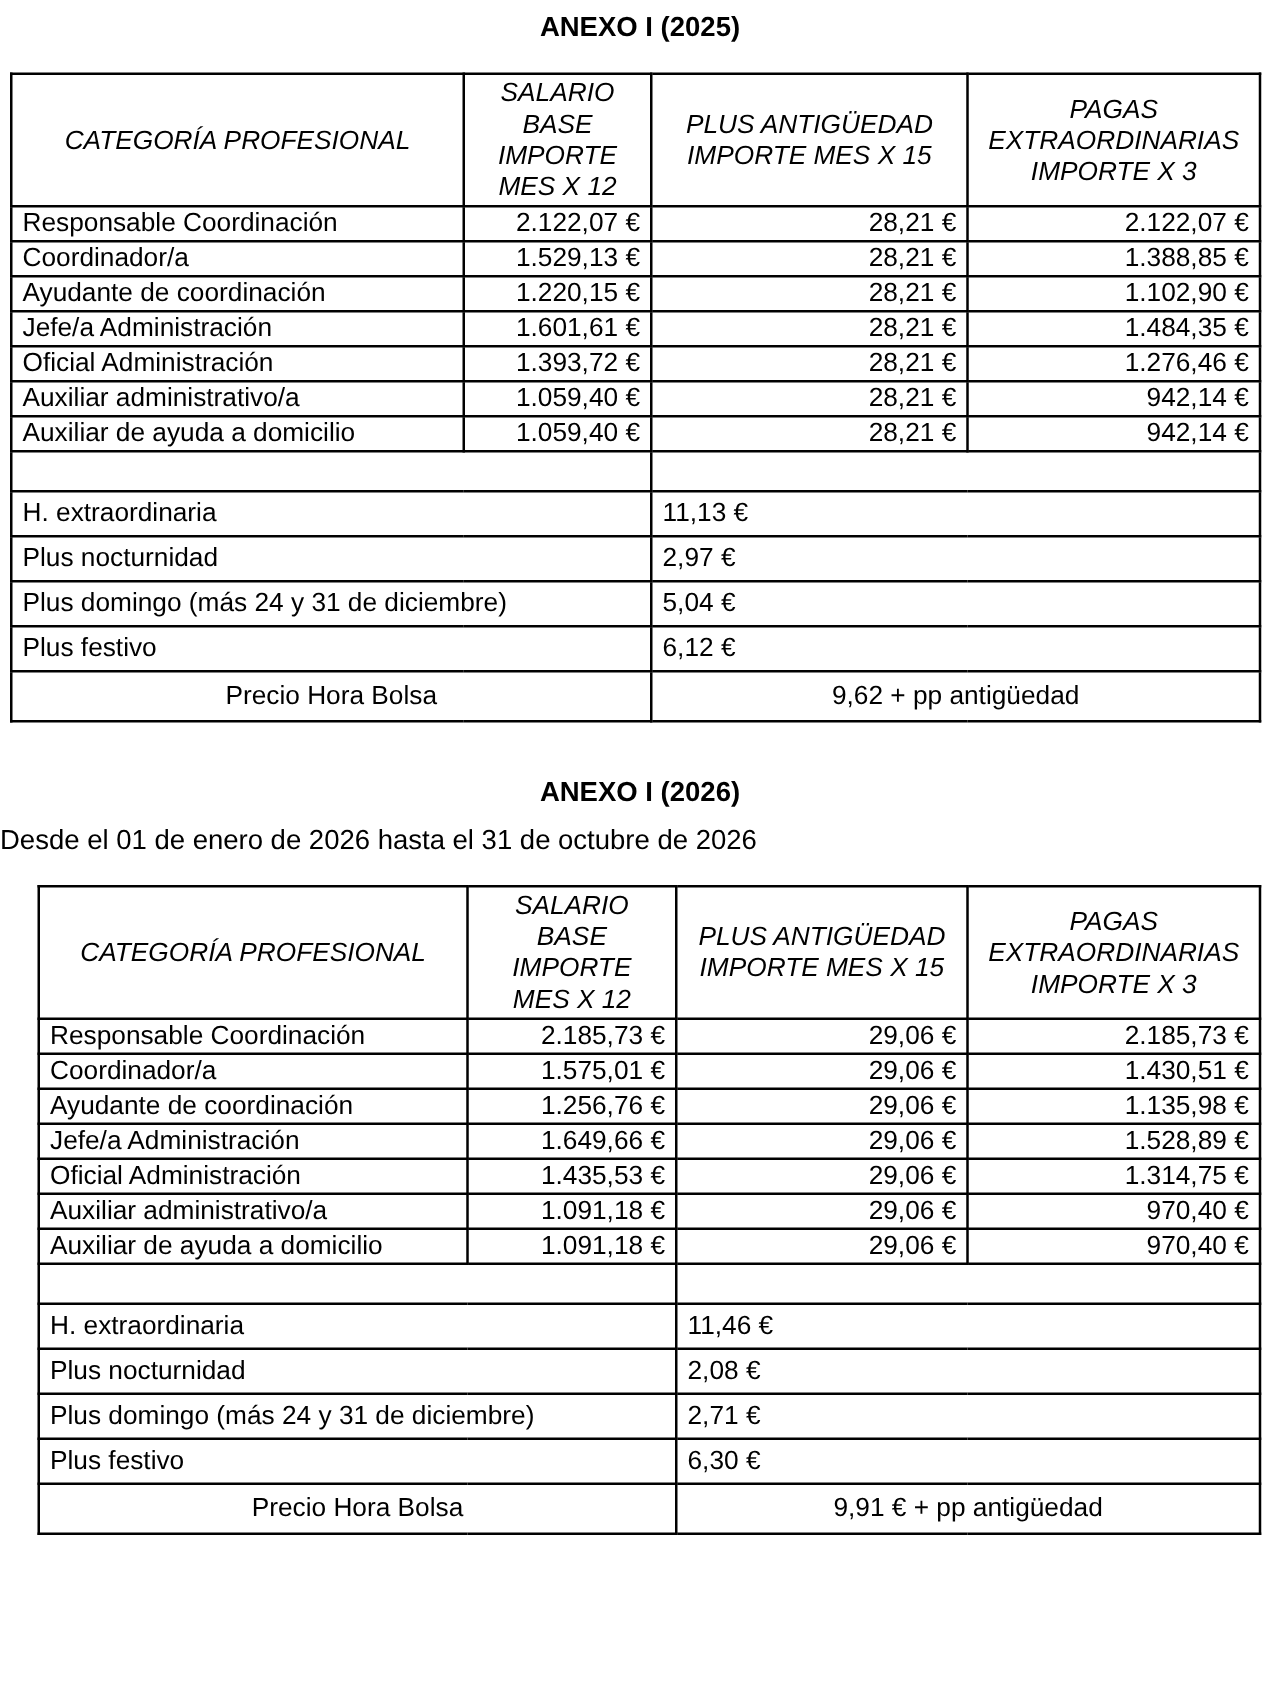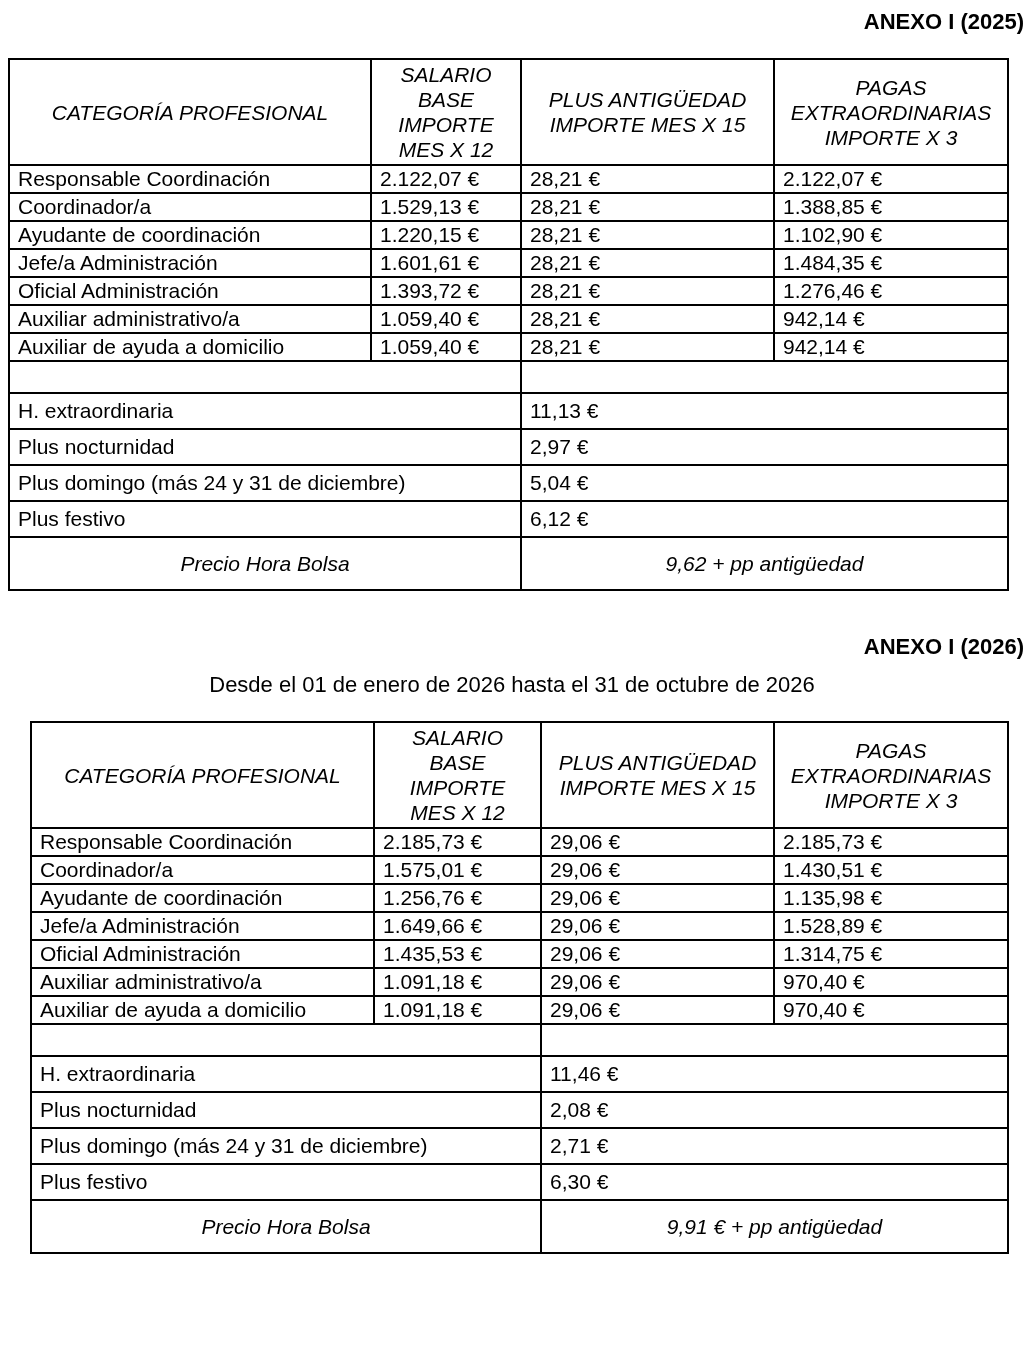--- a/index.html
+++ b/index.html
@@ -10,28 +10,27 @@
     color: #000000;
     font-family: "Liberation Sans", sans-serif;
   }
   body {
     width: 1024px;
     height: 1349px;
     overflow: hidden;
   }
   .doc-title {
     margin: 10px 0 0 0;
-    text-align: right;
+    text-align: center;
     font-weight: bold;
     font-size: 22px;
     line-height: 24px;
   }
   .doc-subtitle {
     margin: 14px 0 0 0;
-    text-align: center;
     font-weight: normal;
     font-size: 22px;
     line-height: 24px;
   }
   table.annex {
     border-collapse: collapse;
     table-layout: fixed;
     margin-top: 24px;
   }
   table.annex td {
@@ -46,26 +45,26 @@
     font-style: italic;
     text-align: center;
     font-size: 21px;
     height: 106px;
     white-space: pre-line;
     line-height: 25px;
     vertical-align: middle;
   }
   tr.data-row td { height: 28px; vertical-align: middle; }
   td.cat   { text-align: left; }
-  td.num   { text-align: left; margin-top: 16px; }
+  td.num   { text-align: right; margin-top: 16px; }
   tr.empty-row td { height: 32px; }
   tr.extra-row td { height: 36px; vertical-align: middle; }
   td.extra-label { text-align: left; }
   td.extra-value { text-align: left; }
-  tr.precio-row td { height: 53px; vertical-align: middle; text-align: center; font-style: italic; }
+  tr.precio-row td { height: 40px; vertical-align: middle; text-align: center; }
 </style>
 </head>
 <body>
 
 <div class="doc-title">ANEXO I (2025)</div>
 
 <table id="annex-2025-table" class="annex">
   <colgroup>
     <col style="width:362px">
       <col style="width:150px">

